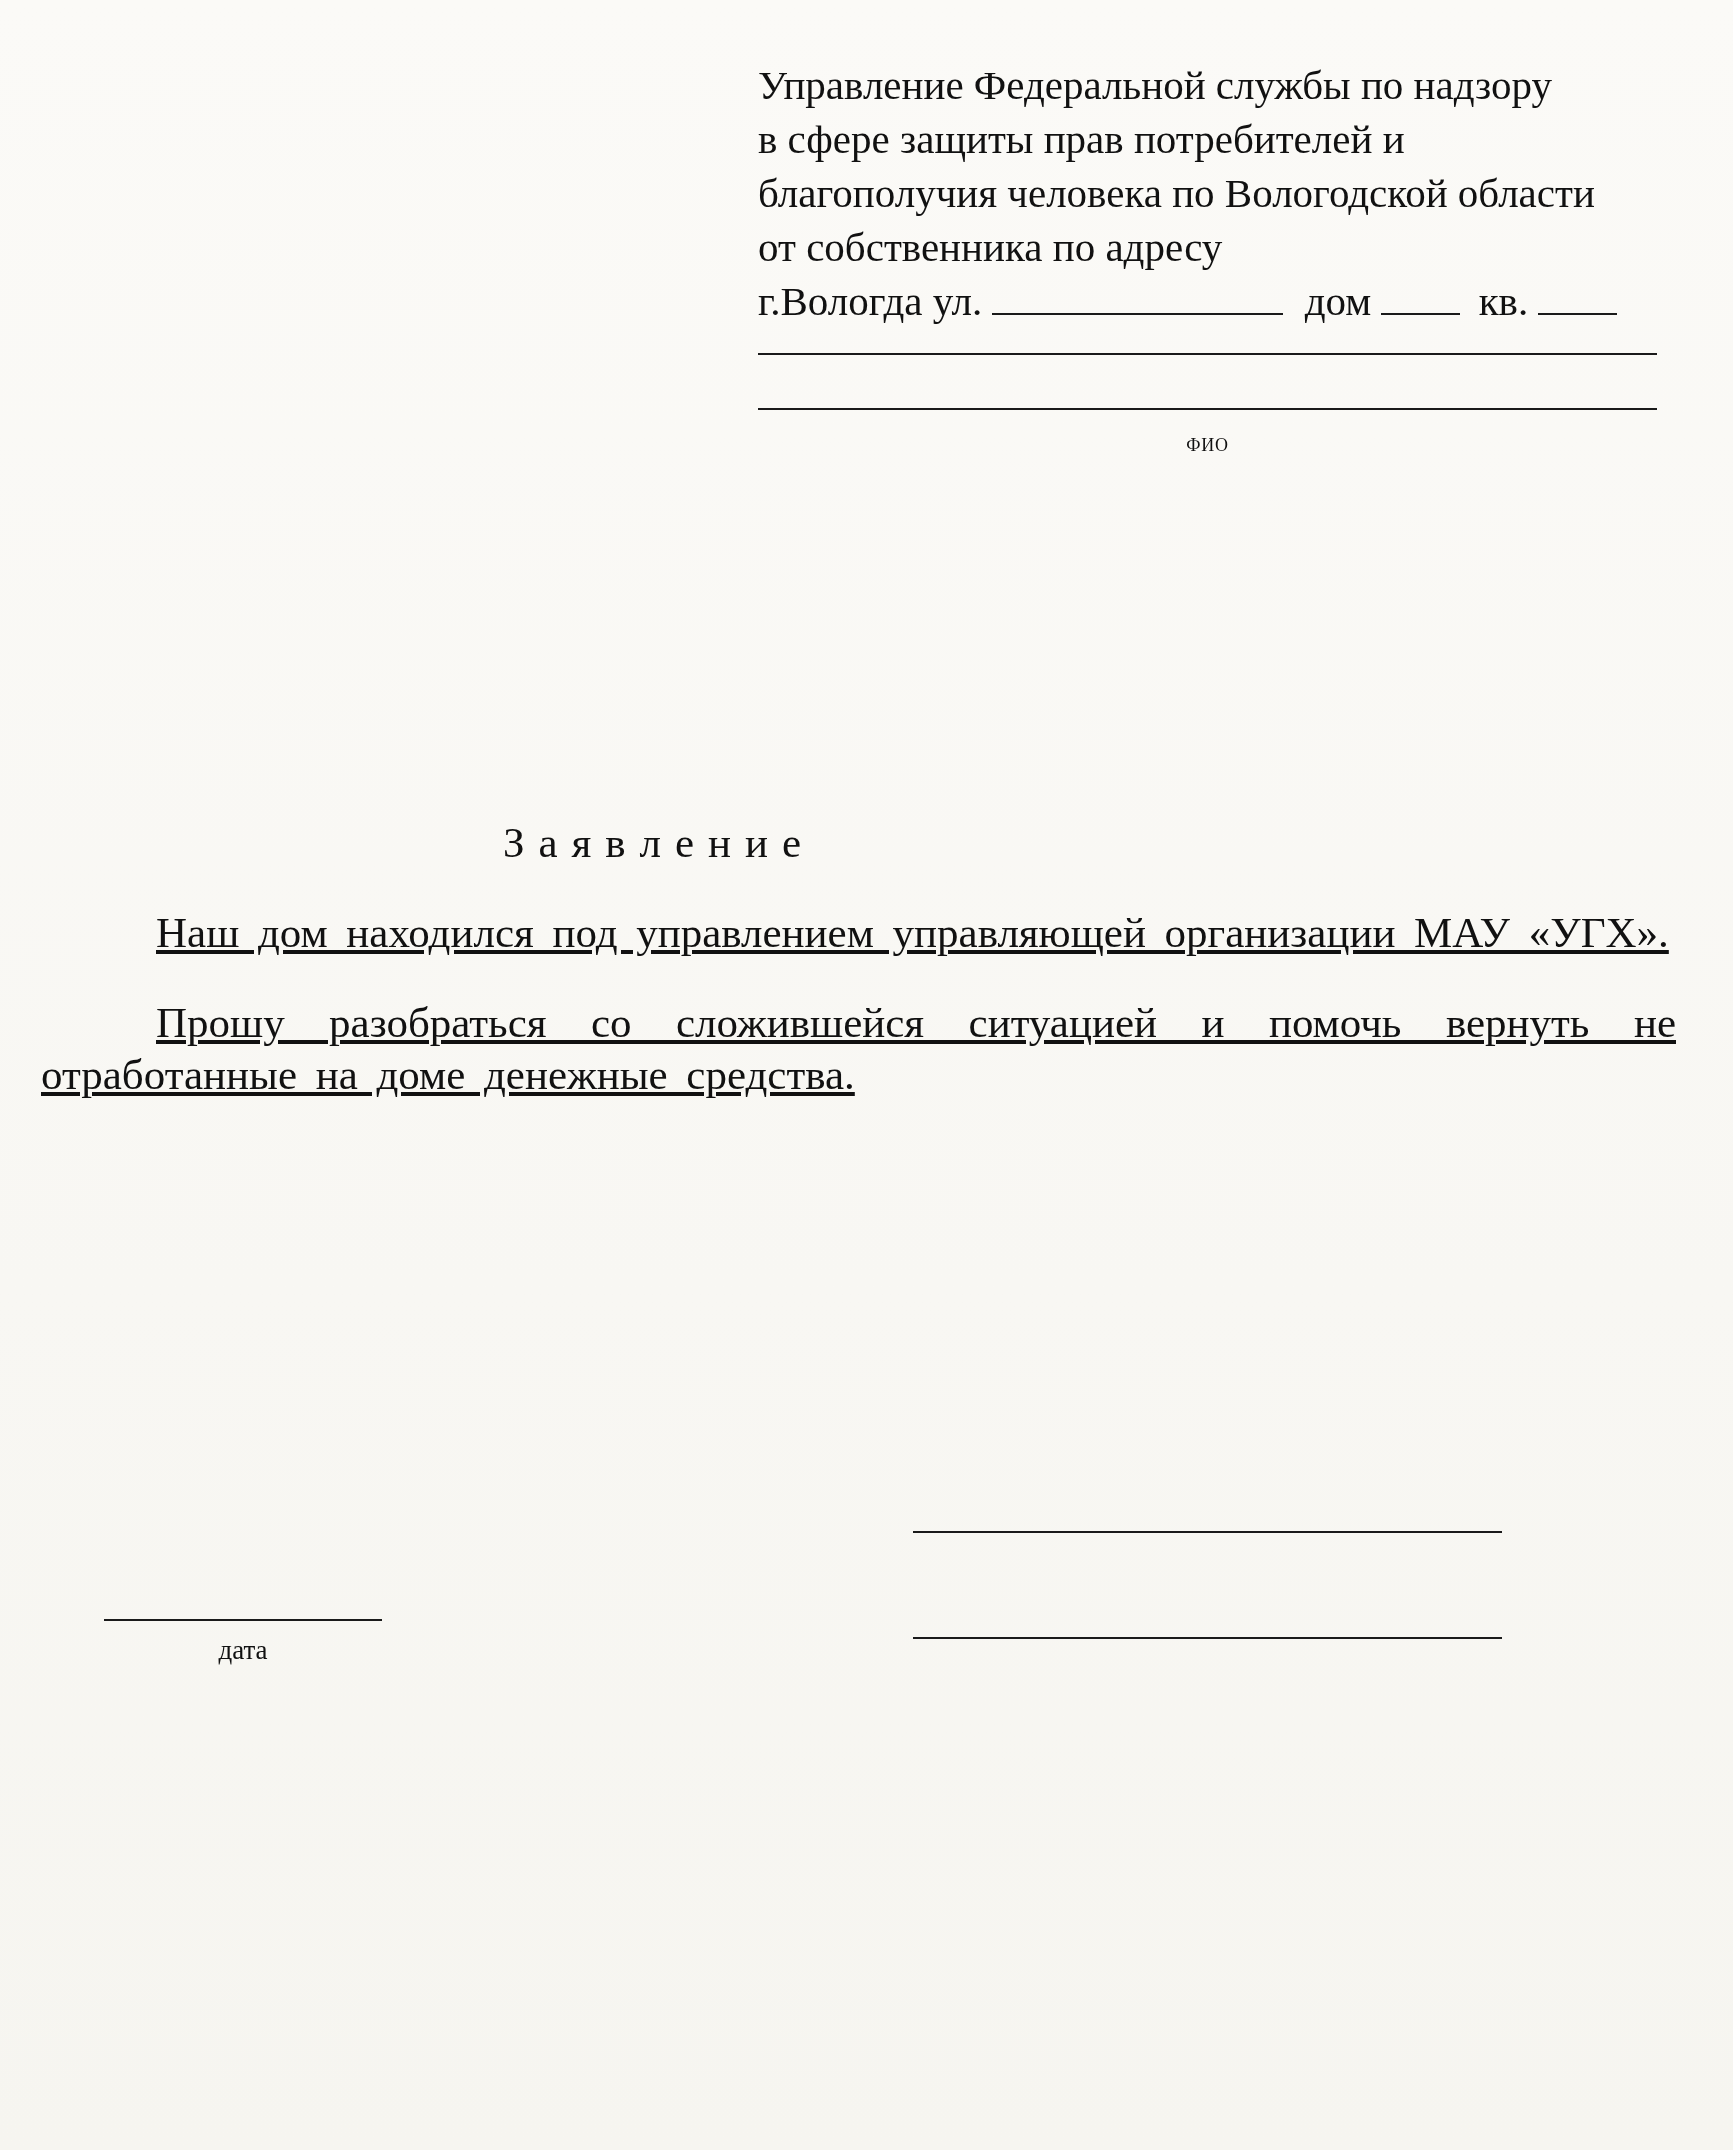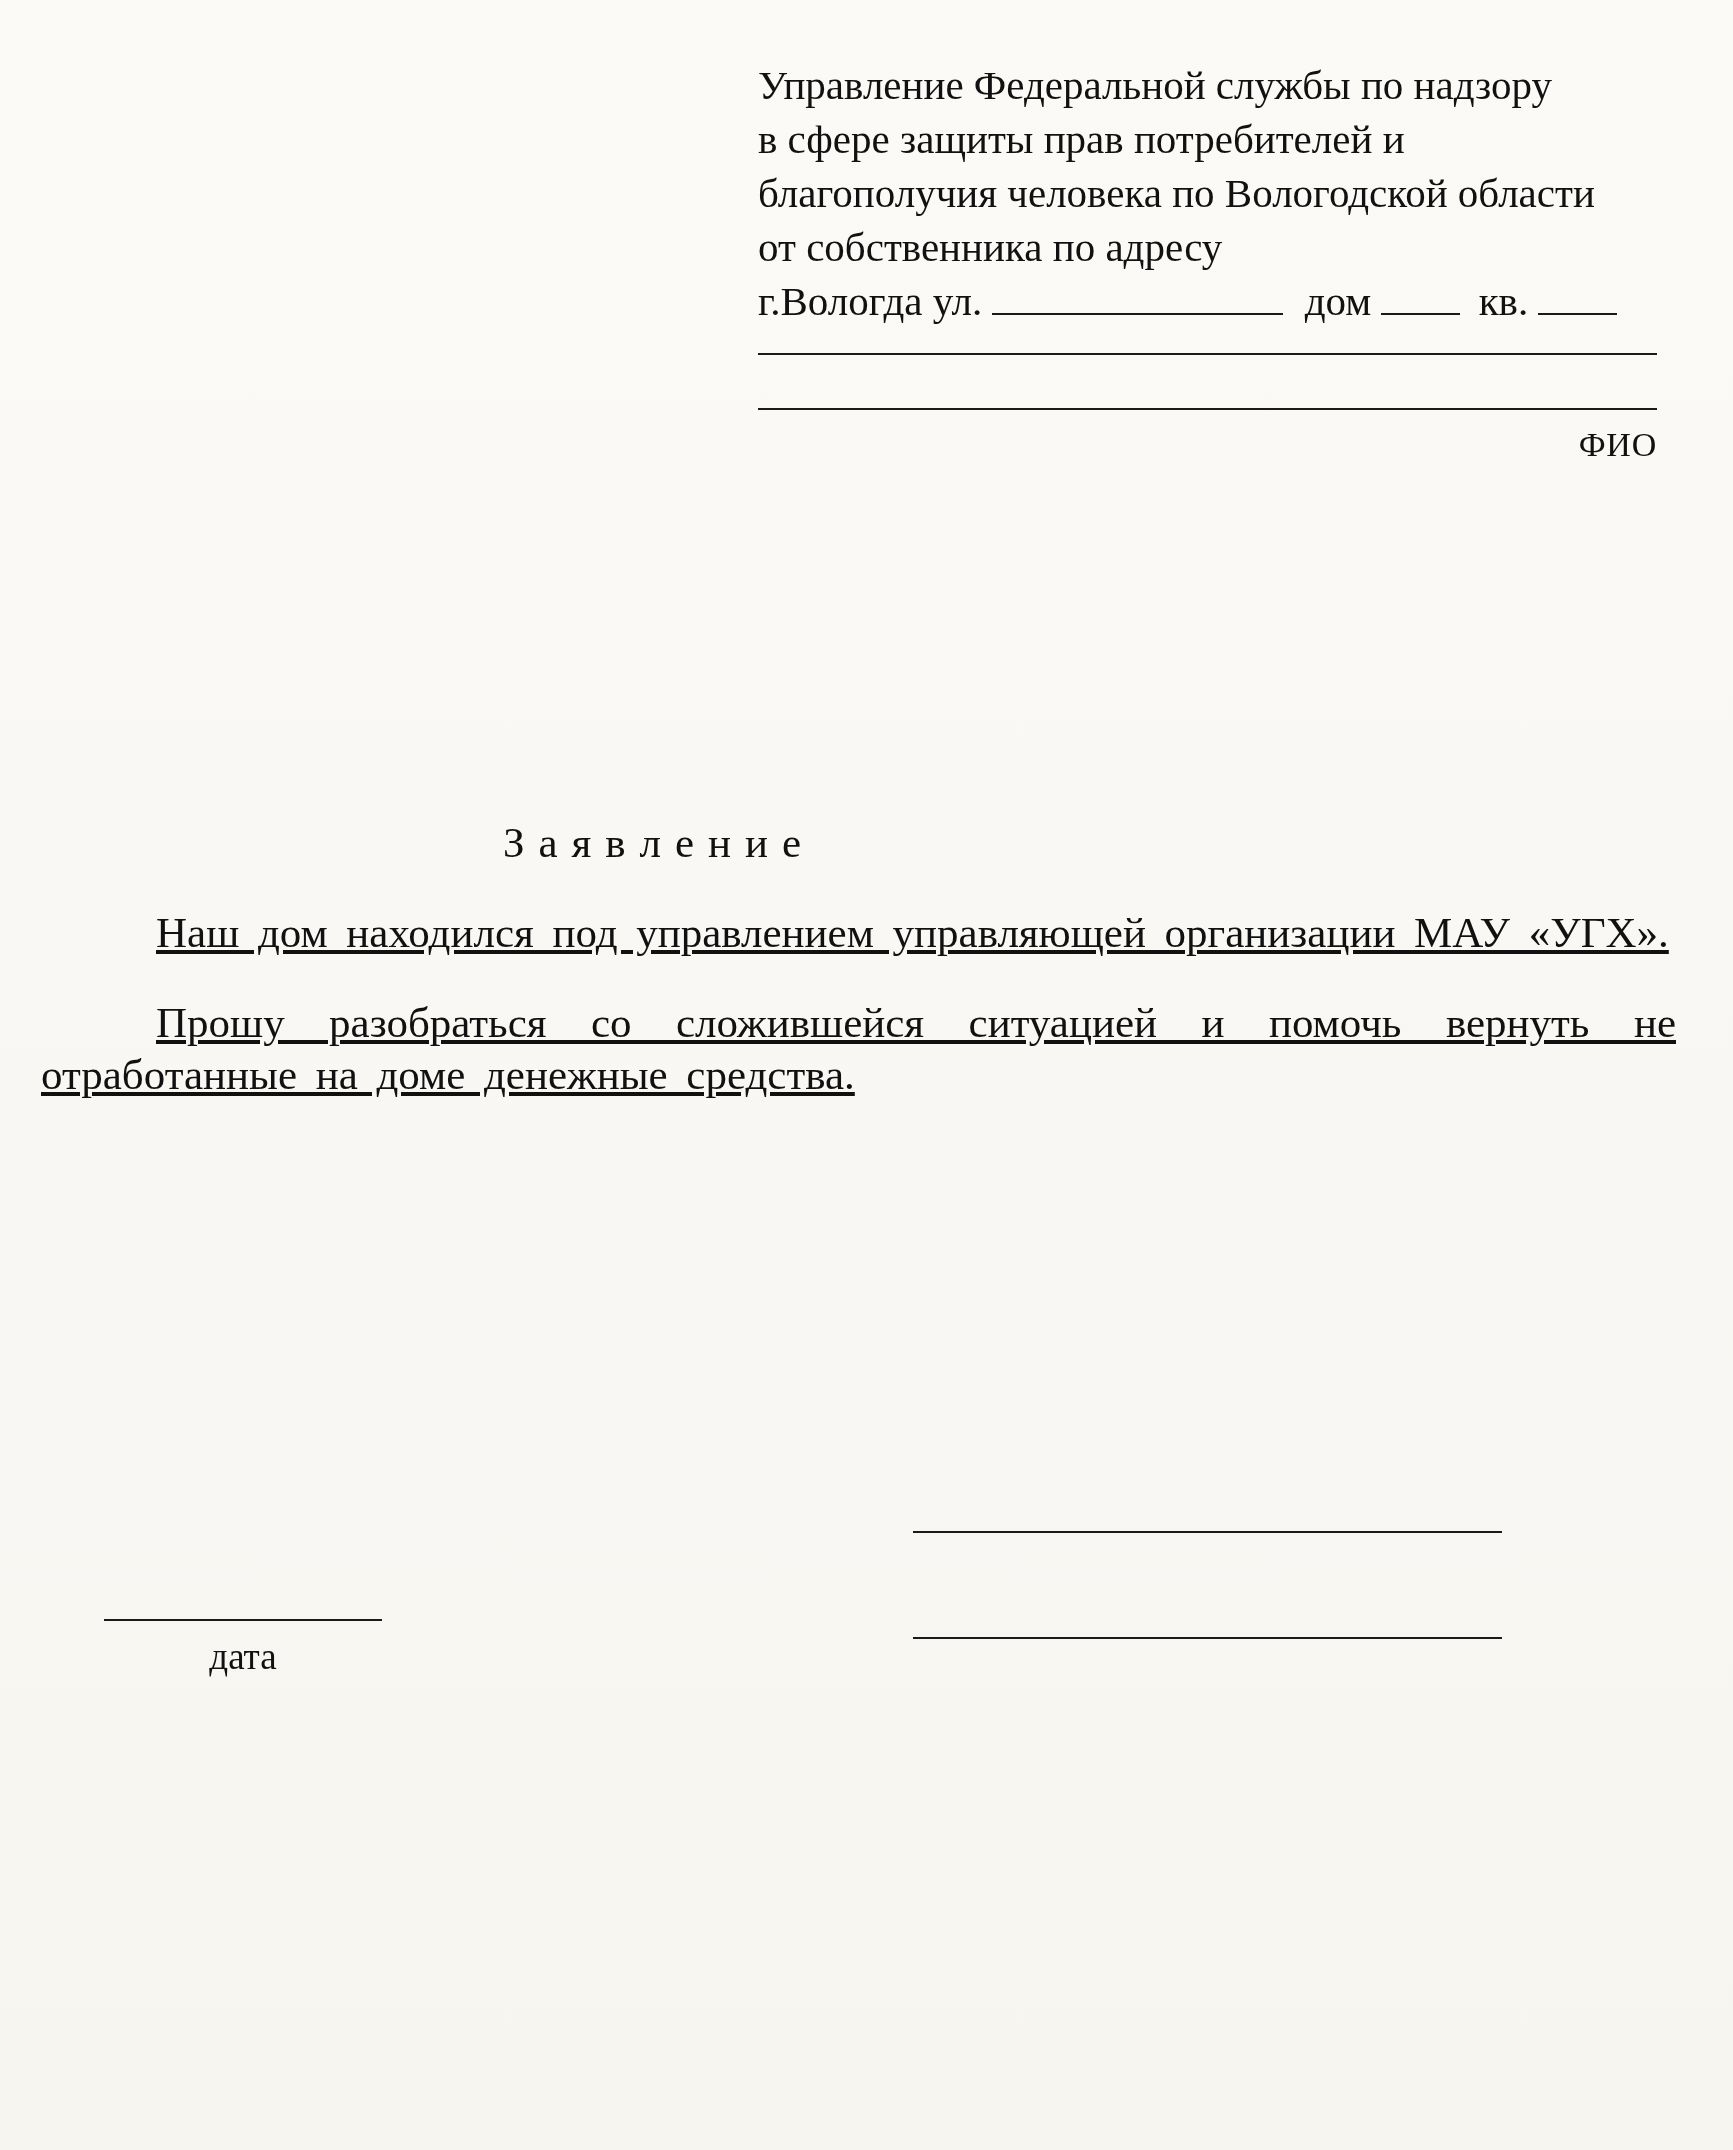--- a/index.html
+++ b/index.html
@@ -37,22 +37,22 @@
   .blank.street { width: 291px; margin-right: 11px; }
   .blank.small  { width: 79px; margin-right: 7.9px; }
   .full-blank {
     width: 100%;
     border-bottom: 2.4px solid #1a1a1a;
   }
   .full-blank.first  { height: 27px; }
   .full-blank.second { height: 55px; }
   .fio-label {
     margin-top: 7.9px;
-    text-align: right;
-    font-size: 34px;
+    text-align: center;
+    font-size: 18px;
     letter-spacing: 0.8px;
   }
 
   
   .body-block {
     position: absolute;
     left: 41px;
     top: 817px;
     width: 1635px;
     font-size: 43px;
@@ -77,21 +77,21 @@
   }
   .sig-right-1 { left: 913px; top: 1531px; width: 589px; height: 2.4px; }
   .sig-right-2 { left: 913px; top: 1637px; width: 589px; height: 2.4px; }
   .date-line   { left: 104px;  top: 1619px; width: 278px; height: 2.4px; }
   .date-label {
     position: absolute;
     left: 104px;
     top: 1635px;
     width: 278px;
     text-align: center;
-    font-size: 37px;
+    font-size: 27px;
   }
 </style>
 </head>
 <body>
 
 <div class="page">
 
   <div class="header-block">
     <div class="header-line">Управление Федеральной службы по надзору</div>
     <div class="header-line">в сфере защиты прав потребителей и</div>

